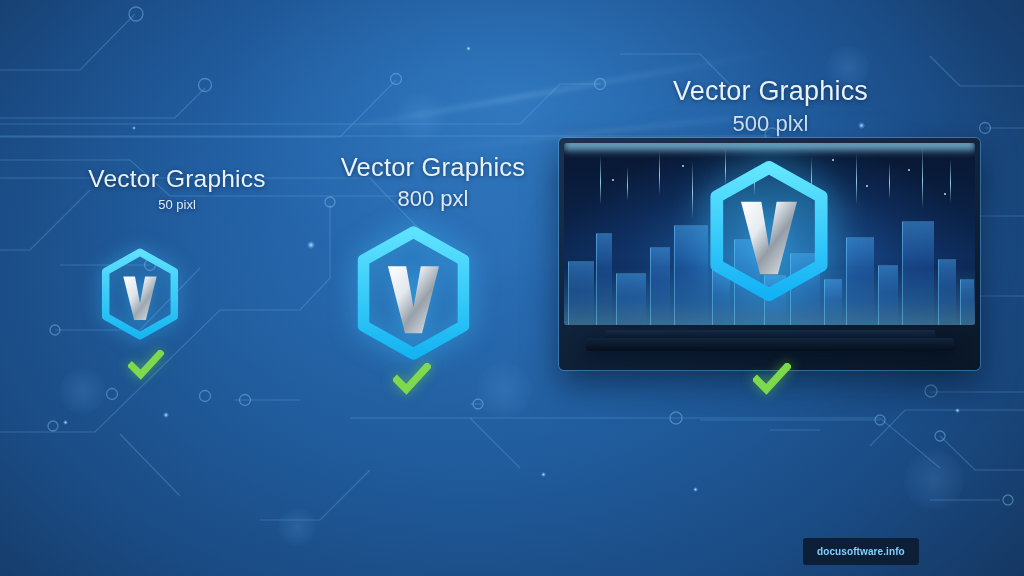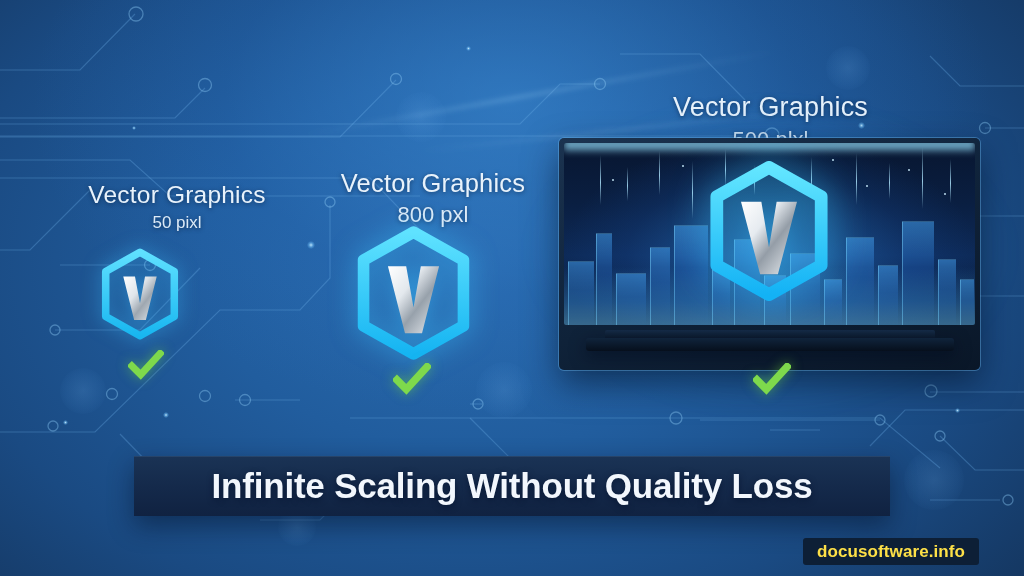--- a/index.html
+++ b/index.html
@@ -23,26 +23,26 @@
   .sp { position:absolute; border-radius:50%;
         background:radial-gradient(circle, rgba(190,232,255,0.95) 0%, rgba(120,200,255,0.45) 38%, rgba(90,170,240,0) 72%); }
   .bokeh { position:absolute; border-radius:50%;
         background:radial-gradient(circle, rgba(120,185,245,0.16) 0%, rgba(90,160,230,0.07) 55%, rgba(70,140,215,0) 78%); }
   .beam { position:absolute; pointer-events:none;
         background:linear-gradient(90deg, rgba(150,215,255,0) 0%, rgba(175,225,255,0.30) 45%, rgba(150,215,255,0) 100%);
         filter:blur(2.5px); }
 
   
   .lbl { position:absolute; text-align:center; color:#e8f2fb; text-shadow:0 1px 4px rgba(0,20,45,0.55); white-space:nowrap; }
-  .lbl .t1 { display:block; letter-spacing:0.2px;margin-top:16px; }
+  .lbl .t1 { display:block; letter-spacing:0.2px; }
   .lbl .t2 { display:block; margin-top:4px; color:#dceaf7; }
 
   #label-small { left:57px; top:165px; width:240px; }
   #label-small .t1 { font-size:24.5px; }
-  #label-small .t2 { font-size:17px;text-align:center; }
+  #label-small .t2 { font-size:13px;text-align:center; }
 
   #label-mid { left:313px; top:153px; width:240px; }
   #label-mid .t1 { font-size:25.5px; }
   #label-mid .t2 { font-size:22px; }
 
   #label-large { left:648px; top:76px; width:245px; }
   #label-large .t1 { font-size:27px; }
   #label-large .t2 { font-size:22px; }
 
   
@@ -102,21 +102,21 @@
             background:linear-gradient(180deg,#1a3355 0%,#14294a 55%,#102241 100%);
             display:flex; align-items:center; justify-content:center;
             box-shadow:0 10px 26px rgba(0,12,30,0.45), inset 0 1px 0 rgba(140,195,255,0.12); }
   #banner-text { font-size:35px; font-weight:bold; color:#f2f7fd;
                  letter-spacing:-0.2px; text-shadow:0 2px 6px rgba(0,15,40,0.6); white-space:nowrap; }
 
   
   #watermark { position:absolute; left:803px; top:538px; height:27px;
                padding:0 14px; display:flex; align-items:center;
                background:#0d1f36; border-radius:3px; }
-  #watermark span { font-size:17px; font-weight:bold; color:#fde047; letter-spacing:0.1px; }
+  #watermark span { font-size:10px; font-weight:bold; color:#7dd3fc; letter-spacing:0.1px; }
 </style>
 </head>
 <body>
 
 <div id="stage">
 
   <div class="circuits">
     <svg viewBox="0 0 1024 576" preserveAspectRatio="none">
       <g fill="none" stroke="#6fb4ec" stroke-opacity="0.30" stroke-width="1.2">
         <path d="M-10 70 L80 70 L135 14"></path>
@@ -322,21 +322,18 @@
     <svg viewBox="0 0 40 34">
         <path d="M4 18 L14 28 L36 4" fill="none" stroke="#7ED94C" stroke-width="8" stroke-linecap="square" stroke-linejoin="miter"></path>
       </svg>
   </div>
   <div class="check" id="check-3">
     <svg viewBox="0 0 40 34">
         <path d="M4 18 L14 28 L36 4" fill="none" stroke="#7ED94C" stroke-width="8" stroke-linecap="square" stroke-linejoin="miter"></path>
       </svg>
   </div>
 
-  <div id="banner">
-    <span id="banner-text">Infinite Scaling Without Quality Loss</span>
-  </div>
 
   <div id="watermark">
     <span>docusoftware.info</span>
   </div>
 
 </div>
 
 </body></html>

